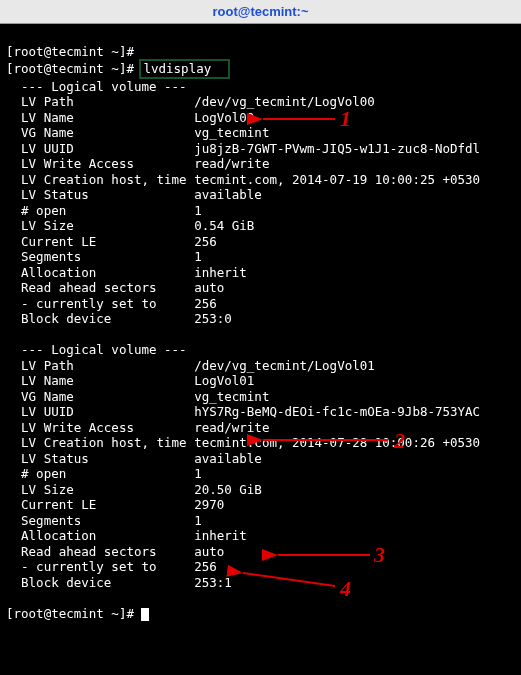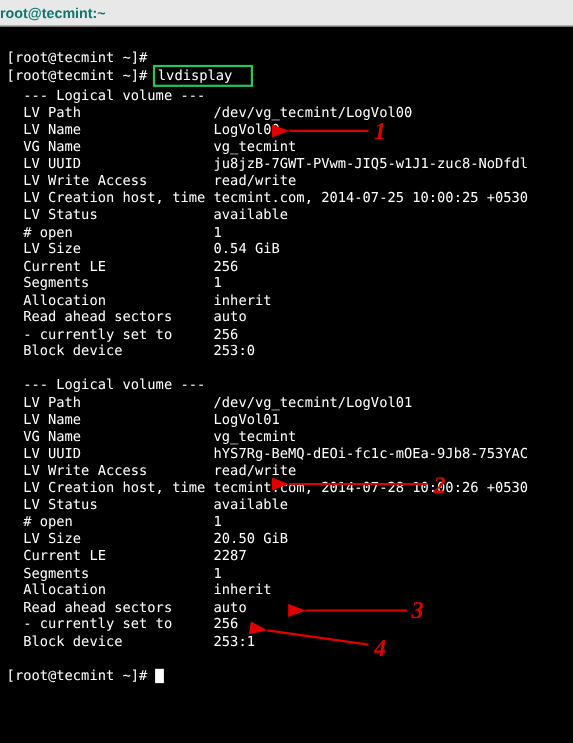--- a/index.html
+++ b/index.html
@@ -9,36 +9,37 @@
       font-family: "DejaVu Sans Mono", "Courier New", monospace;
       font-size: 12.5px;
       color: #fff;
       width: 521px;
       height: 675px;
       overflow: hidden;
       position: relative;
     }
     .titlebar {
       background: #e8e8e8;
-      color: #0f766e;
+      color: #1d4ed8;
+      text-align: center;
       font-family: sans-serif;
       font-weight: bold;
       font-size: 13px;
       padding: 4px 0;
       border-bottom: 1px solid #999;
     }
     .terminal {
       padding: 4px 6px;
       line-height: 15.5px;
       white-space: pre;
       position: relative;
     }
     .red-box {
       display: inline-block;
-      border: 2px solid #22c55e;
+      border: 2px solid #14532d;
       padding: 0 2px;
       margin-left: -2px;
     }
     .cursor {
       display: inline-block;
       width: 8px;
       height: 13px;
       background: #fff;
       vertical-align: text-bottom;
     }
@@ -66,42 +67,42 @@
 
 <div class="terminal">
 <span>[<span>root@tecmint</span><span> ~</span><span>]#</span></span>
 <span>[<span>root@tecmint</span><span> ~</span><span>]# </span></span><span class="red-box"><span>lvdisplay</span>  </span>
 <span>  --- Logical volume ---</span>
 <span>  LV Path               </span><span> /dev/vg_tecmint/LogVol00</span>
 <span>  LV Name               </span><span> LogVol00</span>
 <span>  VG Name               </span><span> vg_tecmint</span>
 <span>  LV UUID               </span><span> ju8jzB-7GWT-PVwm-JIQ5-w1J1-zuc8-NoDfdl</span>
 <span>  LV Write Access       </span><span> read/write</span>
-<span>  LV Creation host, time</span><span> tecmint.com, 2014-07-25 10:00:25 +0530</span>
+<span>  LV Creation host, time</span><span> tecmint.com, 2014-07-19 10:00:25 +0530</span>
 <span>  LV Status             </span><span> available</span>
 <span>  # open                </span><span> 1</span>
 <span>  LV Size               </span><span> 0.54 GiB</span>
 <span>  Current LE            </span><span> 256</span>
 <span>  Segments              </span><span> 1</span>
 <span>  Allocation            </span><span> inherit</span>
 <span>  Read ahead sectors    </span><span> auto</span>
 <span>  - currently set to    </span><span> 256</span>
 <span>  Block device          </span><span> 253:0</span>
 <span>   </span>
 <span>  --- Logical volume ---</span>
 <span>  LV Path               </span><span> /dev/vg_tecmint/LogVol01</span>
 <span>  LV Name               </span><span> LogVol01</span>
 <span>  VG Name               </span><span> vg_tecmint</span>
 <span>  LV UUID               </span><span> hYS7Rg-BeMQ-dEOi-fc1c-mOEa-9Jb8-753YAC</span>
 <span>  LV Write Access       </span><span> read/write</span>
 <span>  LV Creation host, time</span><span> tecmint.com, 2014-07-28 10:00:26 +0530</span>
 <span>  LV Status             </span><span> available</span>
 <span>  # open                </span><span> 1</span>
 <span>  LV Size               </span><span> 20.50 GiB</span>
-<span>  Current LE            </span><span> 2287</span>
+<span>  Current LE            </span><span> 2970</span>
 <span>  Segments              </span><span> 1</span>
 <span>  Allocation            </span><span> inherit</span>
 <span>  Read ahead sectors    </span><span> auto</span>
 <span>  - currently set to    </span><span> 256</span>
 <span>  Block device          </span><span> 253:1</span>
 <span>   </span>
 <span>[<span>root@tecmint</span><span> ~</span><span>]# </span></span><span class="cursor"></span>
 </div>
 
 <svg class="arrow-svg" width="521" height="675">

